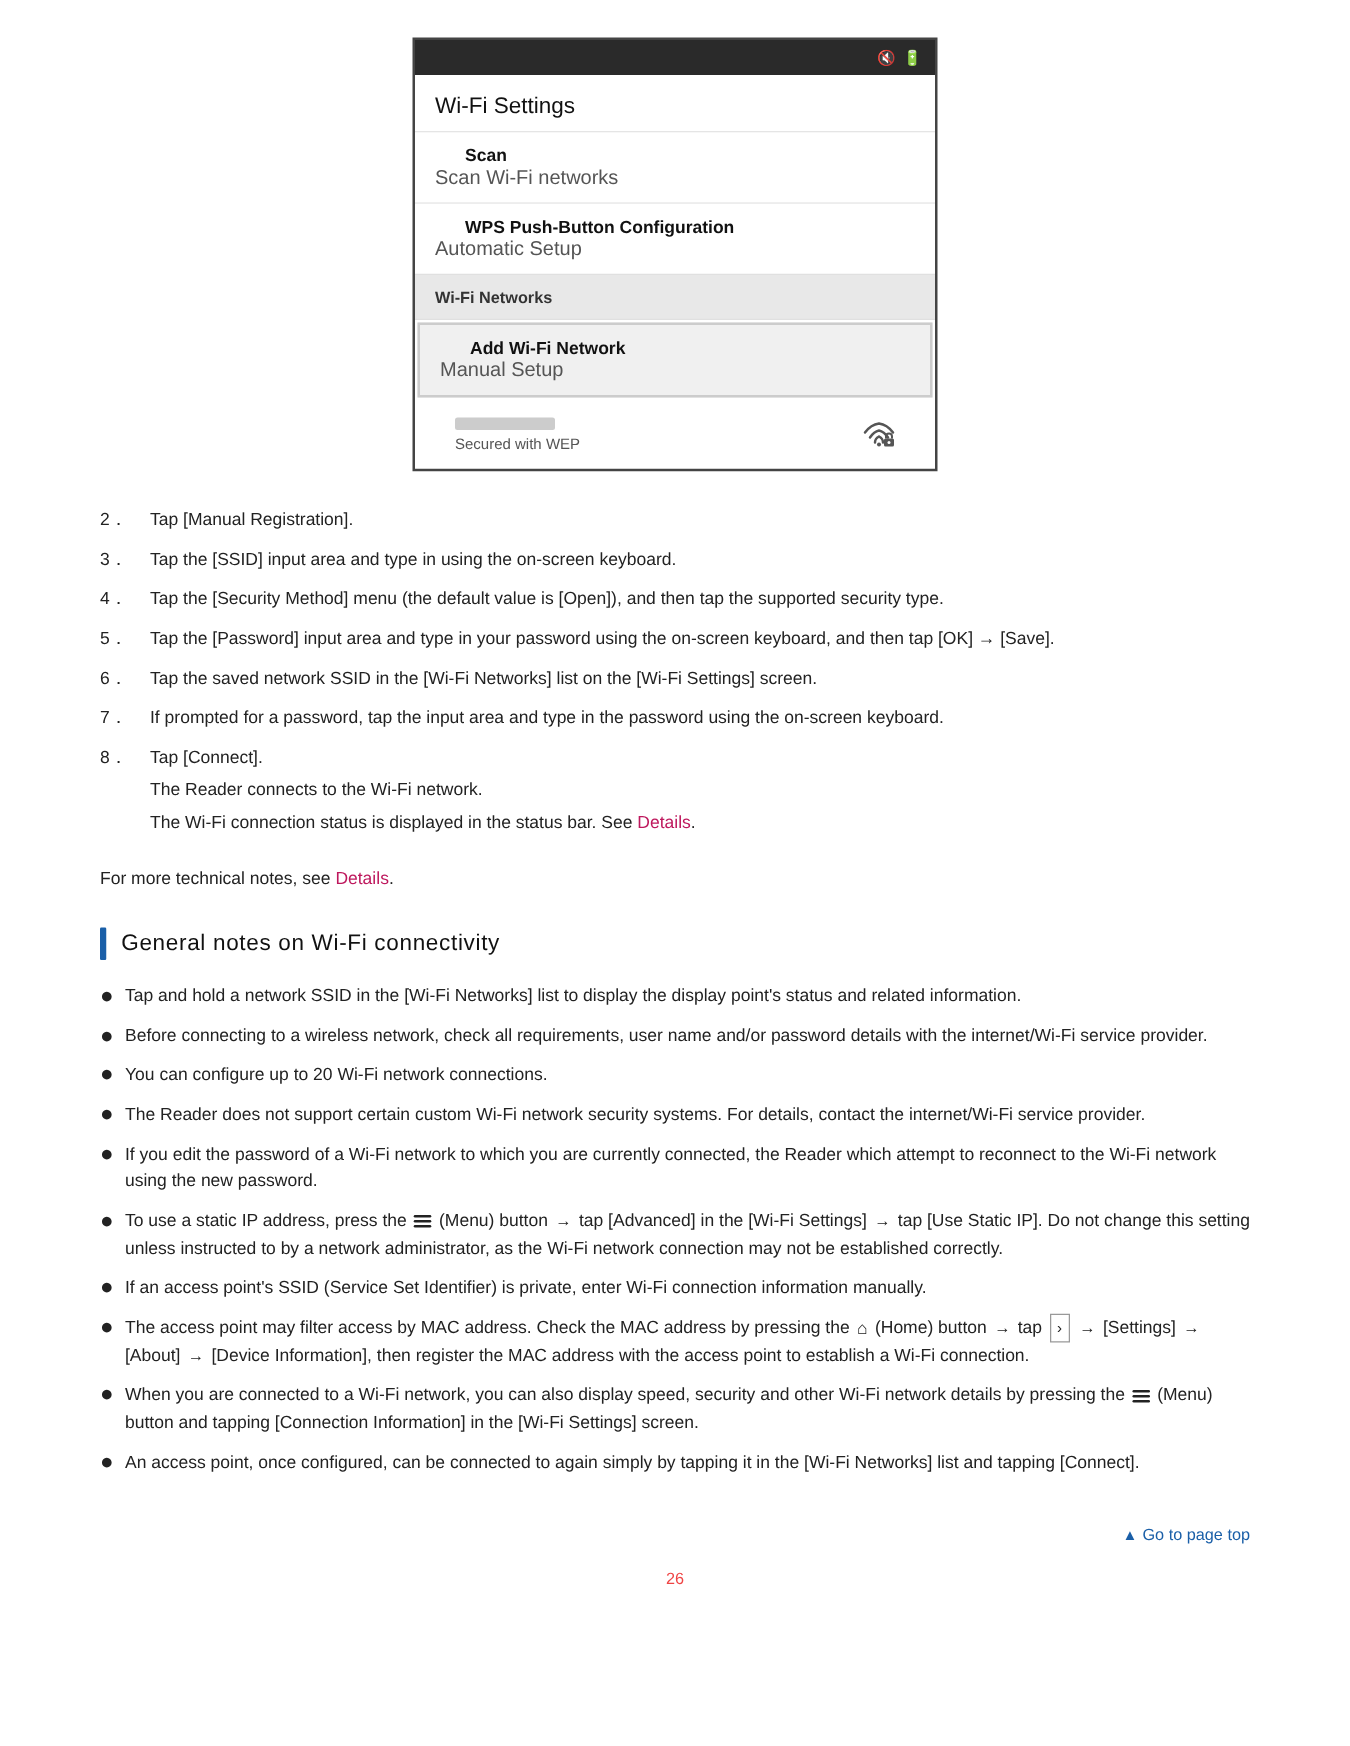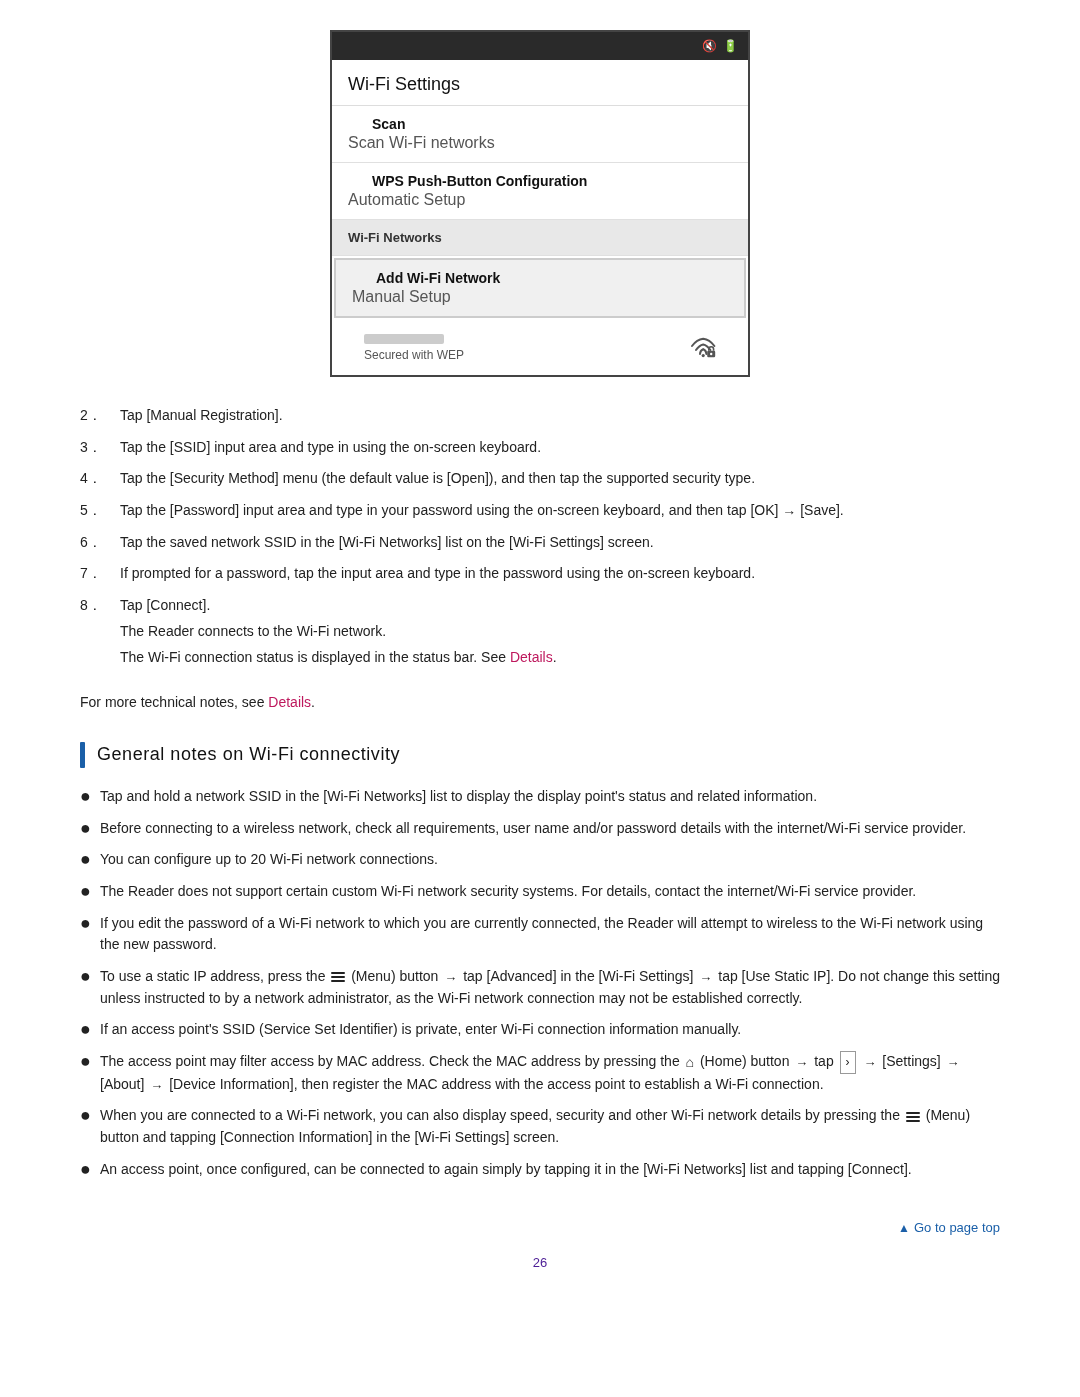--- a/index.html
+++ b/index.html
@@ -257,21 +257,21 @@
       text-decoration: none;
       font-size: 13px;
       display: flex;
       align-items: center;
       gap: 4px;
     }
 
     .page-number {
       text-align: center;
       font-size: 13px;
-      color: #4c1d95;
+      color: #ef4444;
       margin-top: 20px;
     }
 
     
     .wifi-locked-svg {
       width: 32px;
       height: 32px;
     }
   </style>
 </head>
@@ -390,21 +390,21 @@
     <li>
       <span class="bullet-dot">●</span>
       <span class="bullet-content">You can configure up to 20 Wi-Fi network connections.</span>
     </li>
     <li>
       <span class="bullet-dot">●</span>
       <span class="bullet-content">The Reader does not support certain custom Wi-Fi network security systems. For details, contact the internet/Wi-Fi service provider.</span>
     </li>
     <li>
       <span class="bullet-dot">●</span>
-      <span class="bullet-content">If you edit the password of a Wi-Fi network to which you are currently connected, the Reader will attempt to wireless to the Wi-Fi network using the new password.</span>
+      <span class="bullet-content">If you edit the password of a Wi-Fi network to which you are currently connected, the Reader which attempt to reconnect to the Wi-Fi network using the new password.</span>
     </li>
     <li>
       <span class="bullet-dot">●</span>
       <span class="bullet-content">
         To use a static IP address, press the
         <span class="inline-menu-icon">
             <span></span>
             <span></span>
             <span></span>
           </span>

